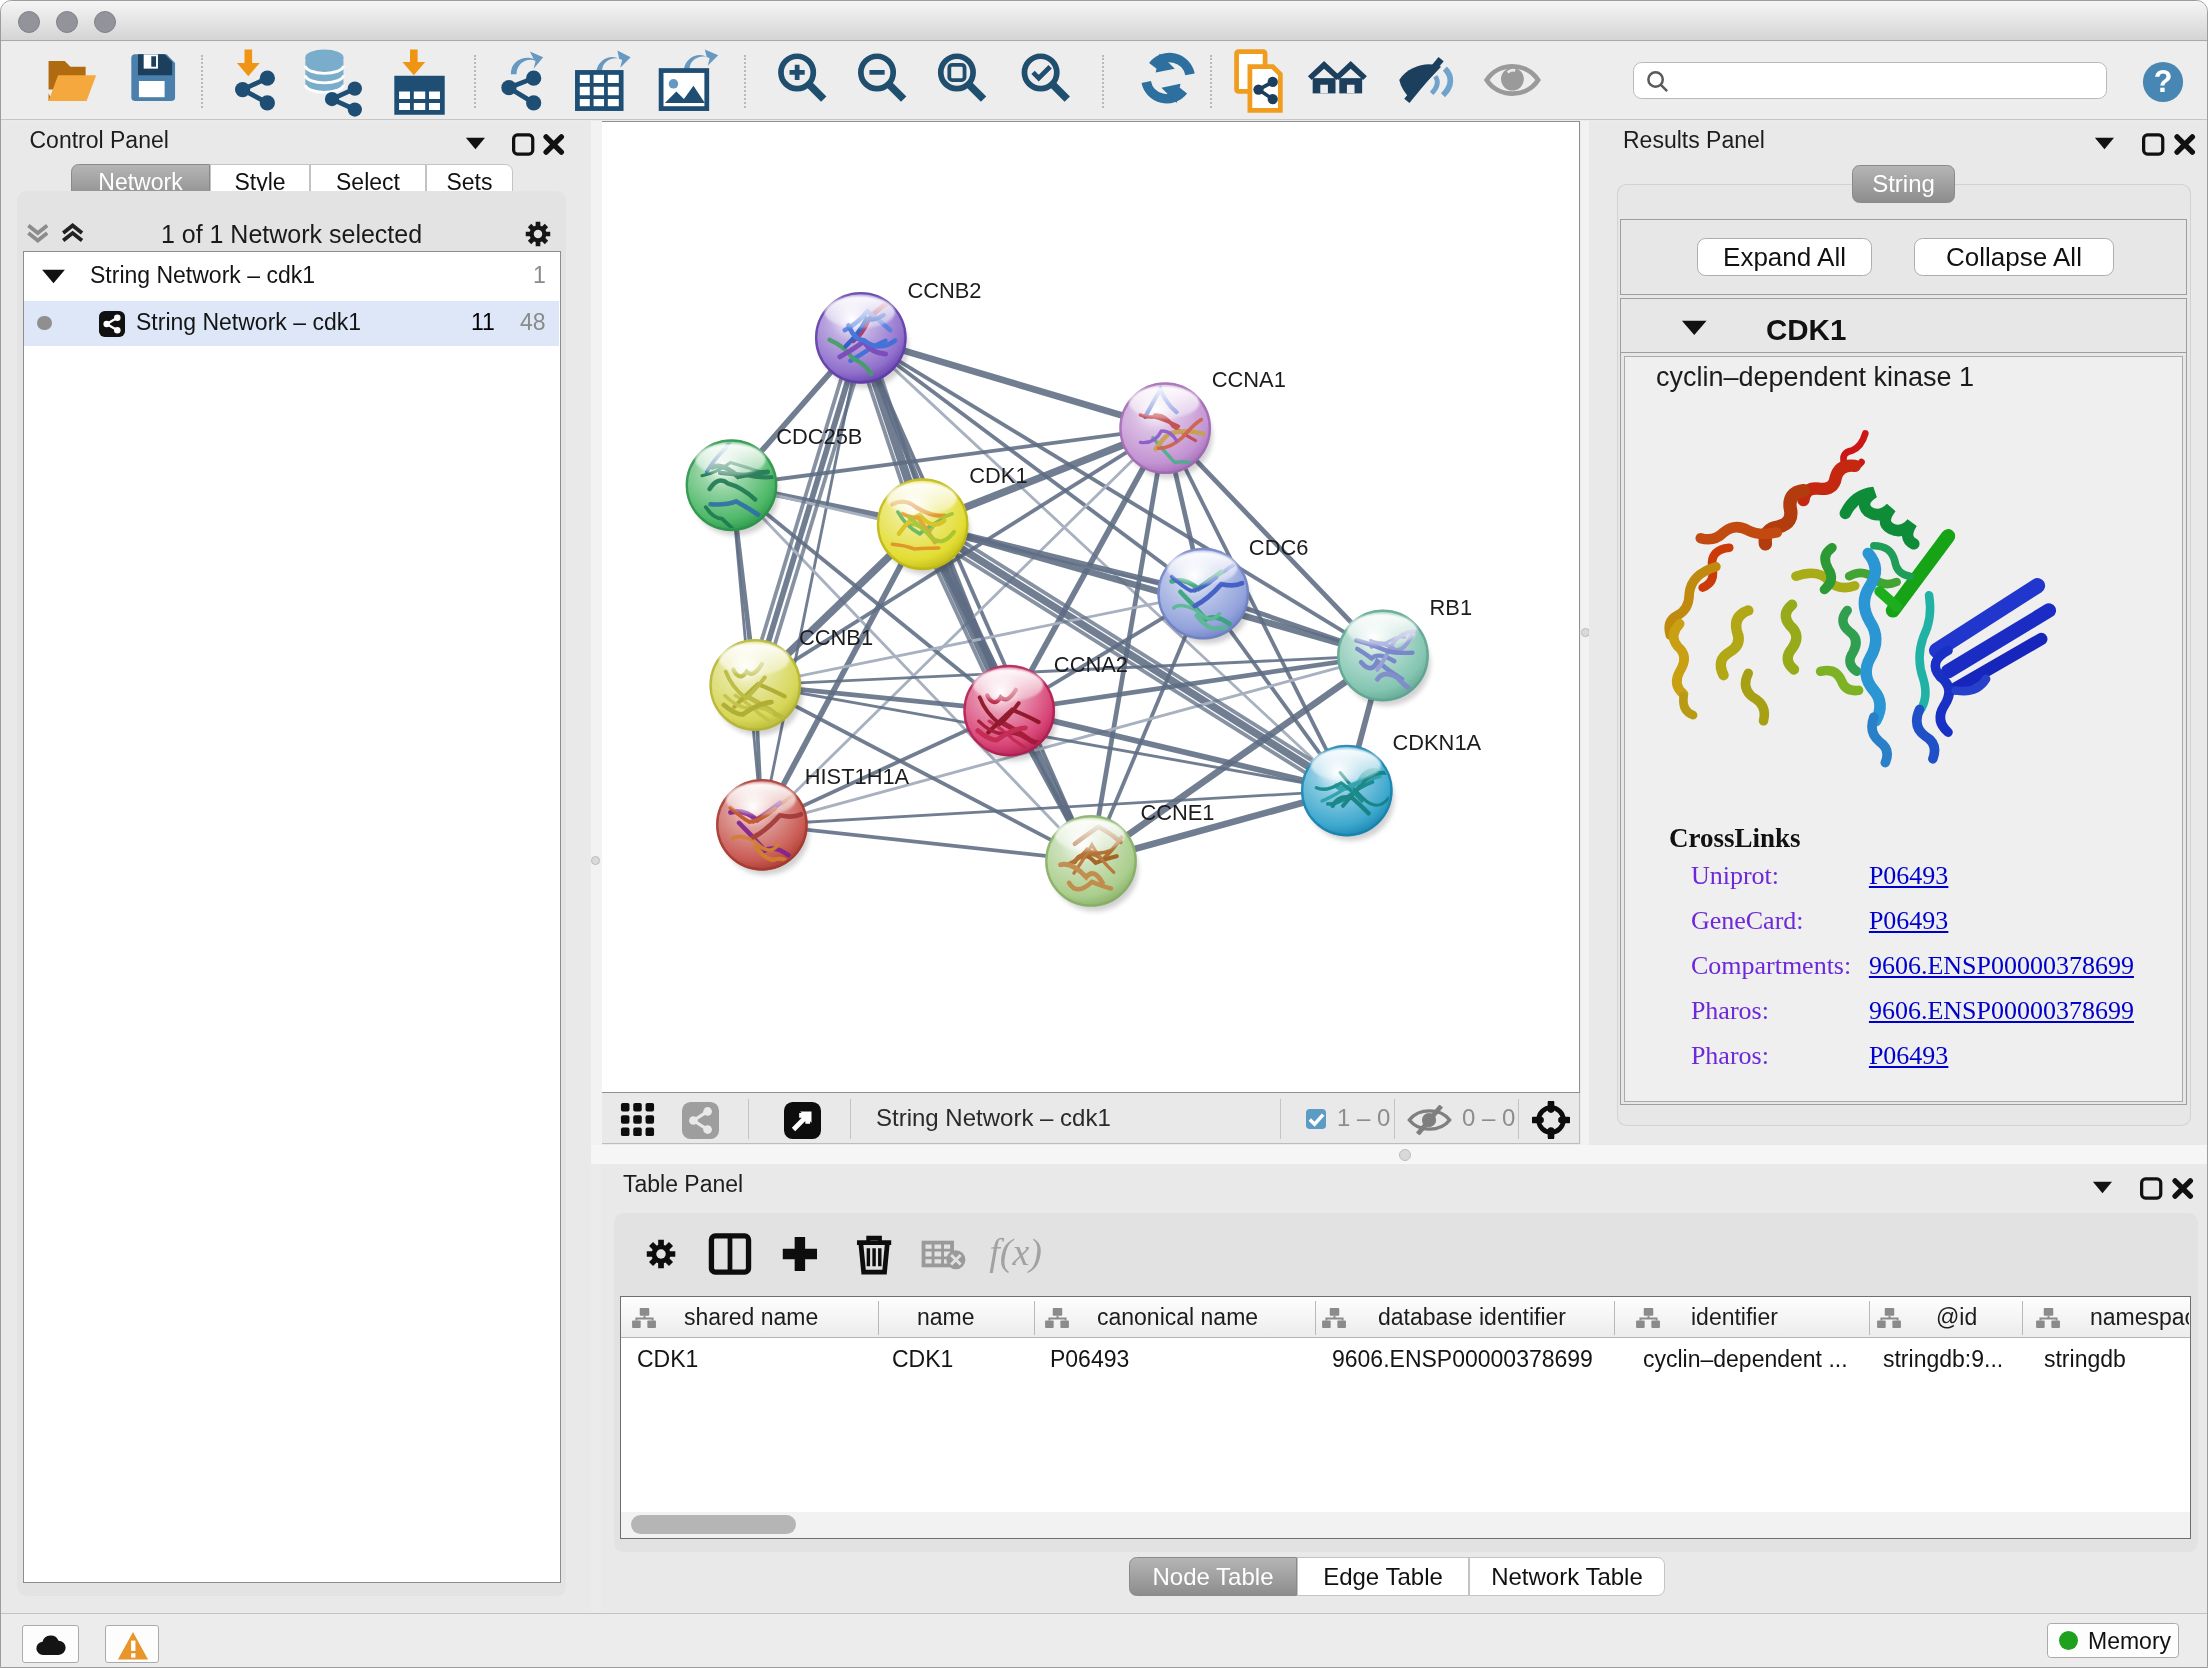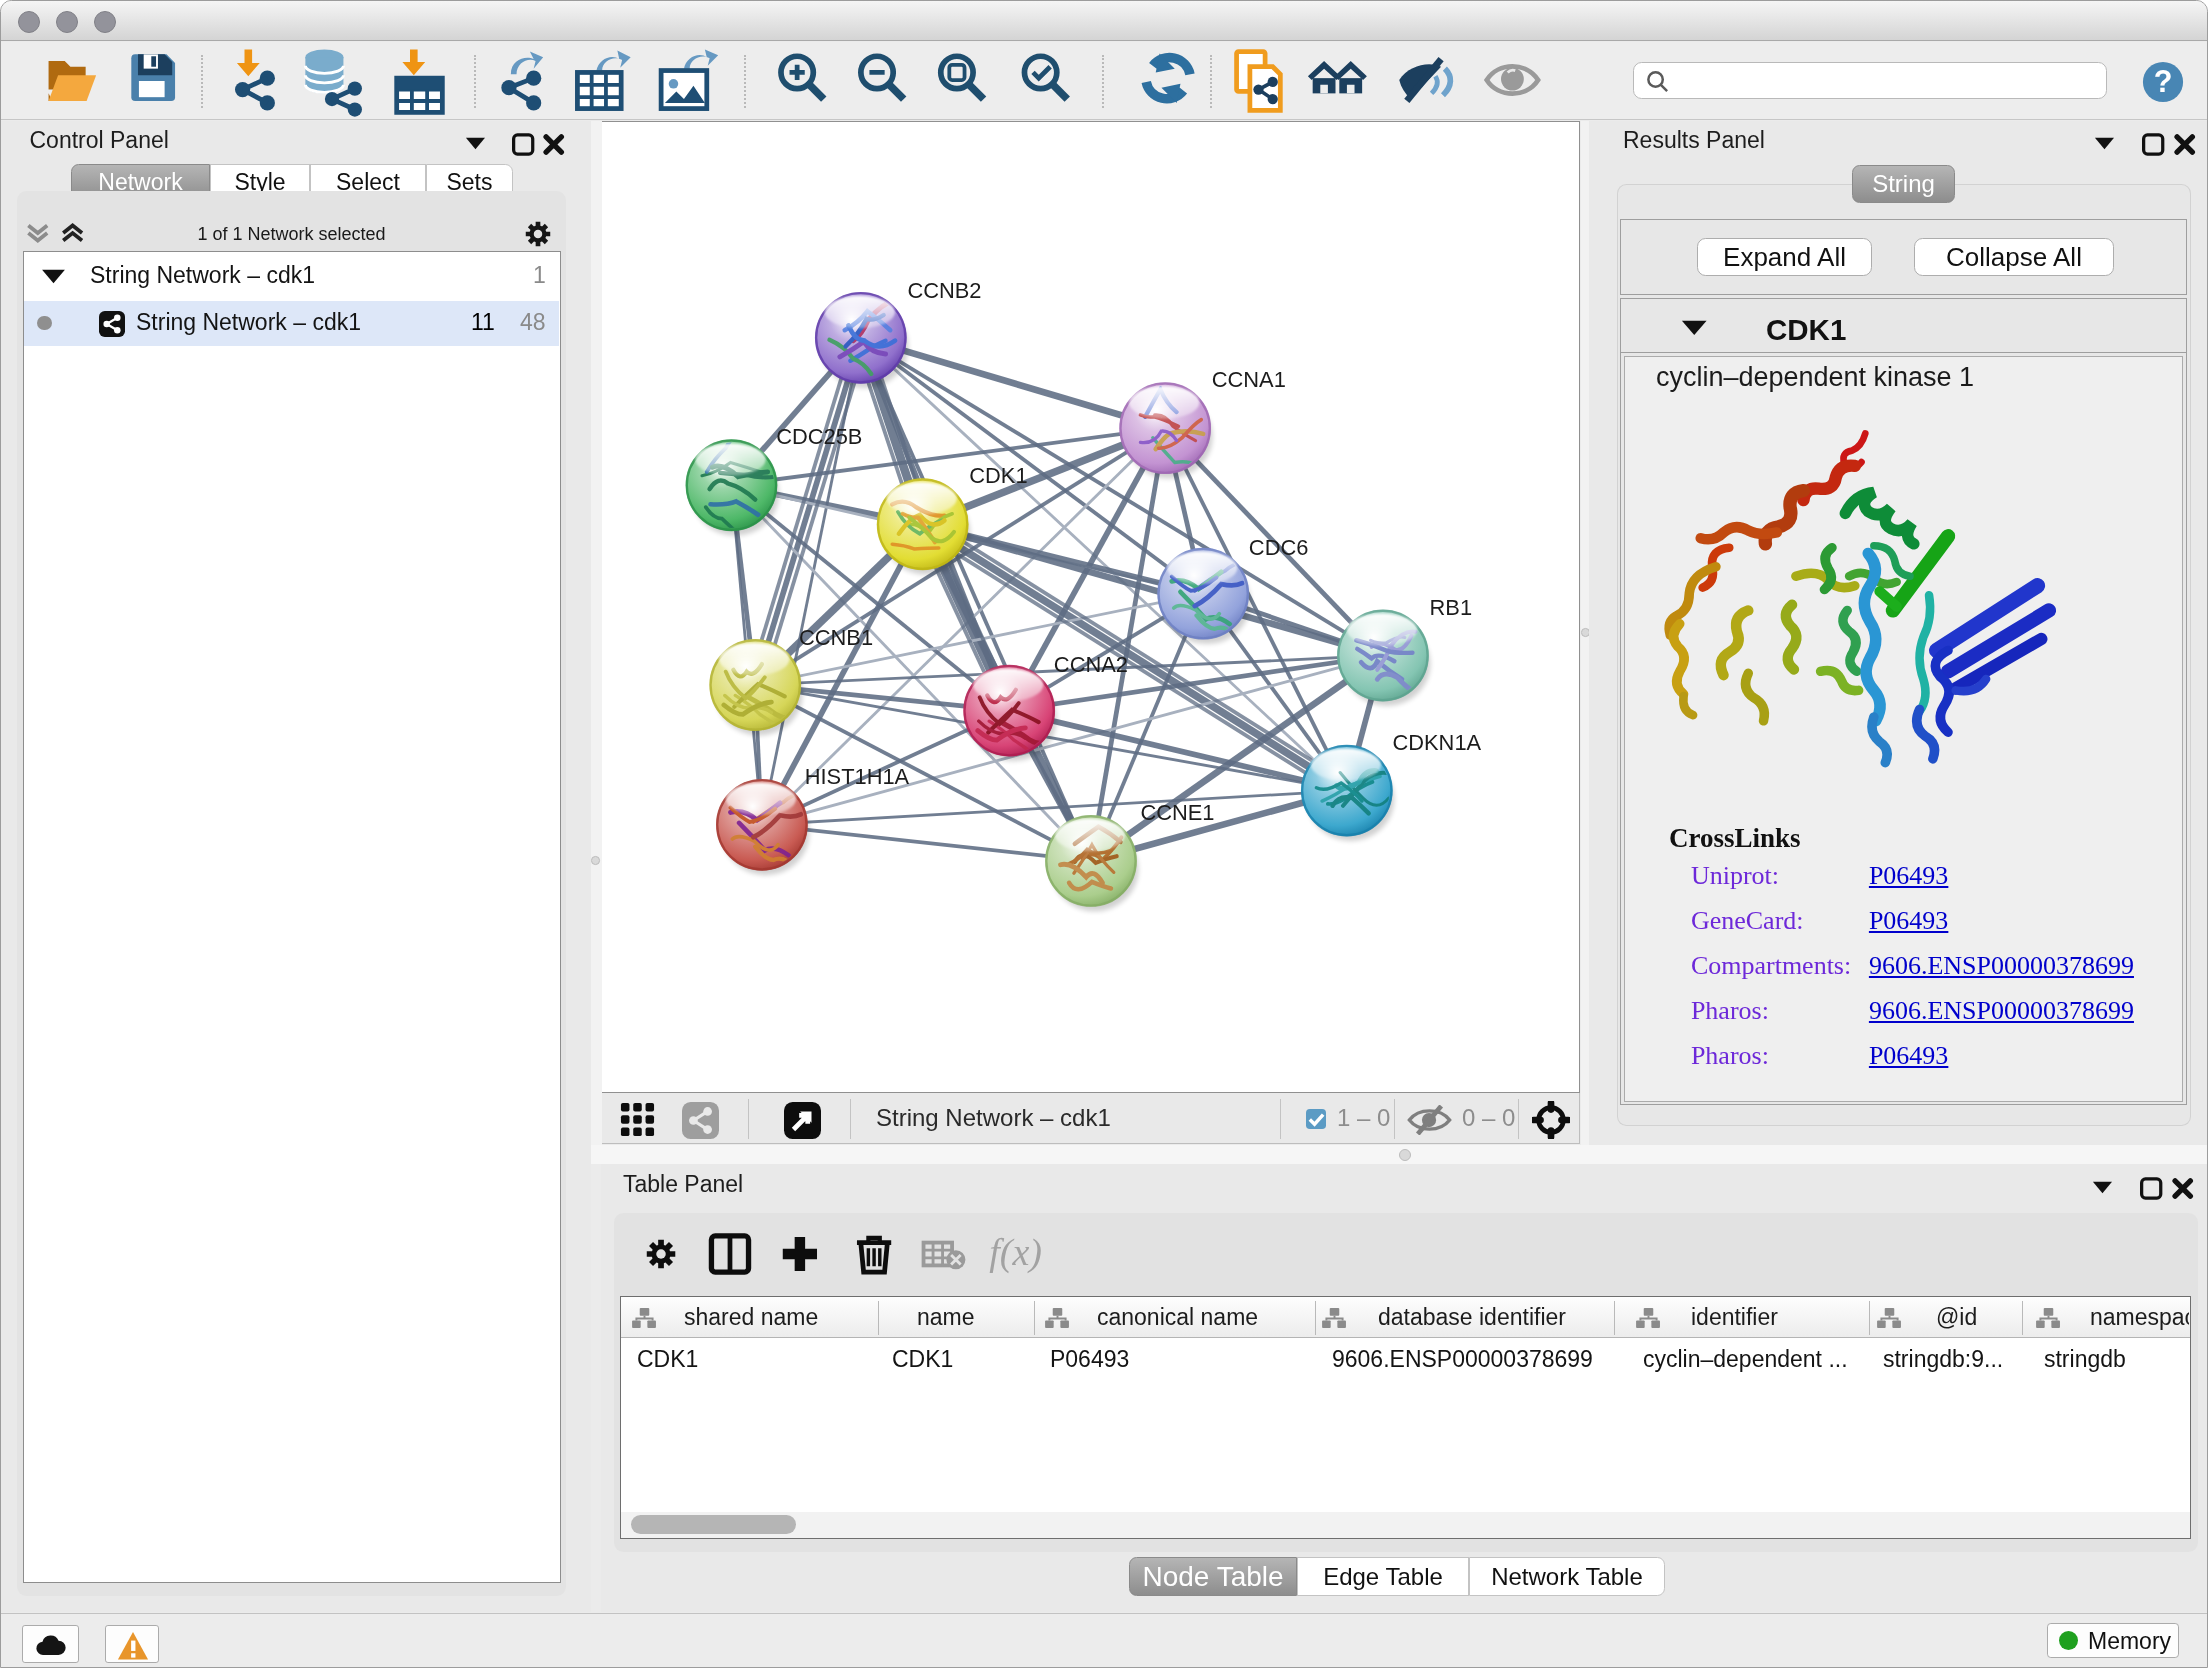--- a/index.html
+++ b/index.html
@@ -213,21 +213,21 @@
   <div class="dock" style="left:0; top:120px; width:590px; height:1491px;">
     <div class="dockhead" style="left:28.5px; top:5.7px;">Control Panel</div>
 
     <div class="tab tabsel" style="left:70px; top:43px; width:139px; border-radius:7.6px 0 0 7.6px;">Network</div>
     <div class="tab" style="left:209px; top:43px; width:100px;">Style</div>
     <div class="tab" style="left:309px; top:43px; width:116px;">Select</div>
     <div class="tab" style="left:425px; top:43px; width:87px; border-radius:0 7.6px 7.6px 0;">Sets</div>
 
     <div style="position:absolute; left:16px; top:70px; width:549px; height:1405px; background:#e3e3e3;
       border-radius:9.5px;"></div>
-    <div style="position:absolute; left:16px; top:94px; width:549px; height:38px; font-size:18px;
+    <div style="position:absolute; left:16px; top:94px; width:549px; height:38px; font-size:25px;
       color:#1a1a1a; text-align:center; line-height:38px;">1 of 1 Network selected</div>
 
     <svg style="left:463px; top:11.4px;" width="105" height="25" viewBox="0 0 110 26">
       <path d="M2 6 L22 6 L12 18 z" fill="#111111"></path>
       <rect x="52" y="3" width="20" height="20" rx="4" fill="none" stroke="#111111" stroke-width="3.4"></rect>
       <path d="M86 5 L102 21 M102 5 L86 21" stroke="#111111" stroke-width="5.6" stroke-linecap="round"></path>
     </svg>
 
     <svg style="left:24px; top:97px;" width="67" height="32" viewBox="0 0 70 34">
       <g stroke="#8c8c8c" stroke-width="4" fill="none">
@@ -882,21 +882,21 @@
         <div class="td" style="left:711px;">9606.ENSP00000378699</div>
         <div class="td" style="left:1022px;">cyclin–dependent ...</div>
         <div class="td" style="left:1262px;">stringdb:9...</div>
         <div class="td" style="left:1423px;">stringdb</div>
 
         <div style="position:absolute; left:0px; top:215px; width:1569px; height:26px; background:#f2f2f2;"></div>
         <div style="position:absolute; left:10.5px; top:218px; width:165px; height:19px; background:#b5b5b5; border-radius:9.5px;"></div>
       </div>
     </div>
 
-    <div class="tab tabsel" style="left:528px; top:393px; width:168px; height:39px; line-height:37px; font-size:28px; border-radius:7.6px 0 0 7.6px;">Node Table</div>
+    <div class="tab tabsel" style="left:528px; top:393px; width:168px; height:39px; line-height:37px; font-size:24px; border-radius:7.6px 0 0 7.6px;">Node Table</div>
     <div class="tab" style="left:696px; top:393px; width:172px; height:39px; line-height:37px; font-size:24px;">Edge Table</div>
     <div class="tab" style="left:868px; top:393px; width:196px; height:39px; line-height:37px; font-size:24px; border-radius:0 7.6px 7.6px 0;">Network Table</div>
   </div>
 
   <div class="abs" id="statusbar" style="left:0; top:1612px; width:2208px; height:56px; background:#ececec;
     border-top:1px solid #c2c2c2;">
     <div style="position:absolute; left:21px; top:11.4px; width:57px; height:38px; background:#fdfdfd; border:1px solid #ababab; border-radius:2.9px;">
       <svg style="left:11.4px; top:7.6px;" width="34" height="23" viewBox="0 0 36 24">
         <path d="M10 22 a7 7 0 0 1 -1 -14 a9 9 0 0 1 17 -1 a7 7 0 0 1 0 15 z" fill="#141414"></path>
       </svg>

